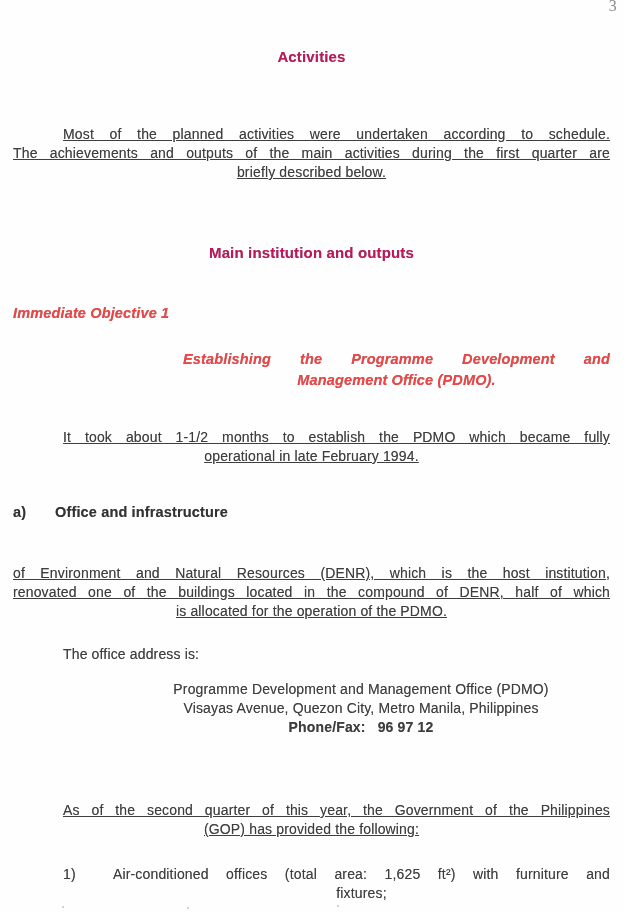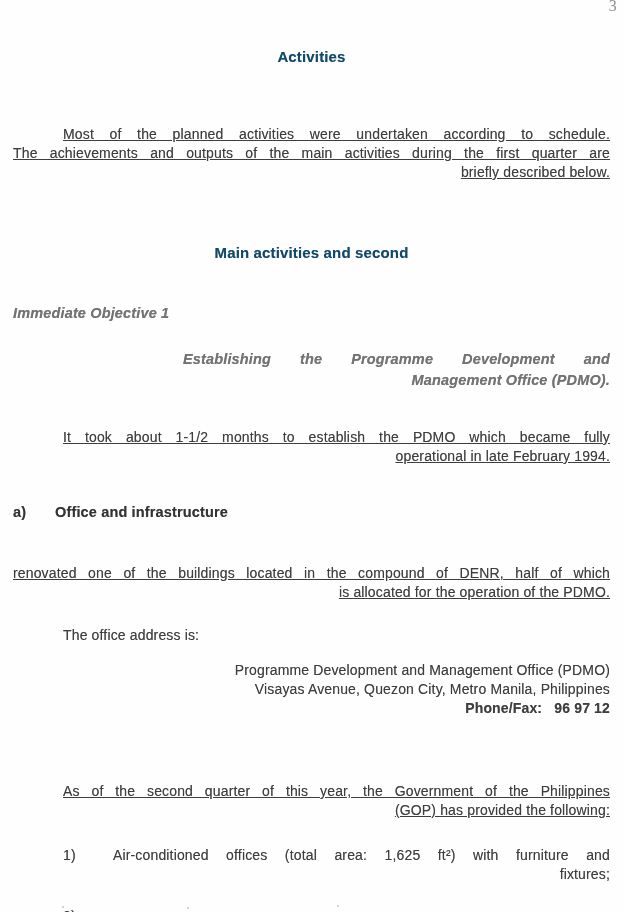--- a/index.html
+++ b/index.html
@@ -29,46 +29,46 @@
     font-family: "Liberation Serif", serif;
     font-size: 16px;
     color: #8f8f8f;
     text-shadow: none;
   }
   .h-center {
     text-align: center;
     font-weight: bold;
     font-size: 15px;
     line-height: 16px;
-    color: #0c4a6e;
+    color: #be185d;
     margin: 12px;
   }
   .h-activities { margin-top: 49px; }
   .h-main { margin-top: 63px; }
   .para { margin: 0; text-decoration: underline; }
   .para-intro { margin-top: 60px; }
   .para-pdmo { margin-top: 37px; }
   .para-accordance { margin-top: 44px; }
   .addr-intro { margin-top: 24px; padding-left: 50px; }
   .para-gop { margin-top: 64px; }
   .jline {
     text-align: justify;
     text-align-last: justify;
     text-justify: inter-word;
   }
-  .lline { text-align: right; }
+  .lline { text-align: center; }
   .indent { padding-left: 50px; }
   .objective {
     display: flex;
     margin-top: 42px;
     font-weight: bold;
     font-style: italic;
     font-size: 14.5px;
     line-height: 21px;
-    color: #737373;
+    color: #ef4444;
   }
   .obj-label { flex: 0 0 170px; }
   .obj-text { flex: 1; margin-top: 46px; }
   .section-heading {
     display: flex;
     margin-top: 38px;
     font-weight: bold;
     font-size: 14.5px;
     line-height: 16px;
     color: #333333;
@@ -103,41 +103,42 @@
   <div class="page-number">3</div>
 
   <div class="h-center h-activities">Activities</div>
 
   <div class="para para-intro">
     <div class="jline indent">Most of the planned activities were undertaken according to schedule.</div>
     <div class="jline">The achievements and outputs of the main activities during the first quarter are</div>
     <div class="lline">briefly described below.</div>
   </div>
 
-  <div class="h-center h-main">Main activities and second</div>
+  <div class="h-center h-main">Main institution and outputs</div>
 
   <div class="objective">
     <div class="obj-label">Immediate Objective 1</div>
     <div class="obj-text">
       <div class="jline">Establishing the Programme Development and</div>
       <div class="lline">Management Office (PDMO).</div>
     </div>
   </div>
 
   <div class="para para-pdmo">
     <div class="jline indent">It took about 1-1/2 months to establish the PDMO which became fully</div>
     <div class="lline">operational in late February 1994.</div>
   </div>
 
   <div class="section-heading">
     <div class="sec-label">a)</div>
     <div class="sec-title">Office and infrastructure</div>
   </div>
 
   <div class="para para-accordance">
+    <div class="jline">of Environment and Natural Resources (DENR), which is the host institution,</div>
     <div class="jline">renovated one of the buildings located in the compound of DENR, half of which</div>
     <div class="lline">is allocated for the operation of the PDMO.</div>
   </div>
 
   <div class="addr-intro">The office address is:</div>
 
   <div class="address">
     <div class="lline">Programme Development and Management Office (PDMO)</div>
     <div class="lline">Visayas Avenue, Quezon City, Metro Manila, Philippines</div>
     <div class="lline pre">Phone/Fax:   96 97 12</div>

